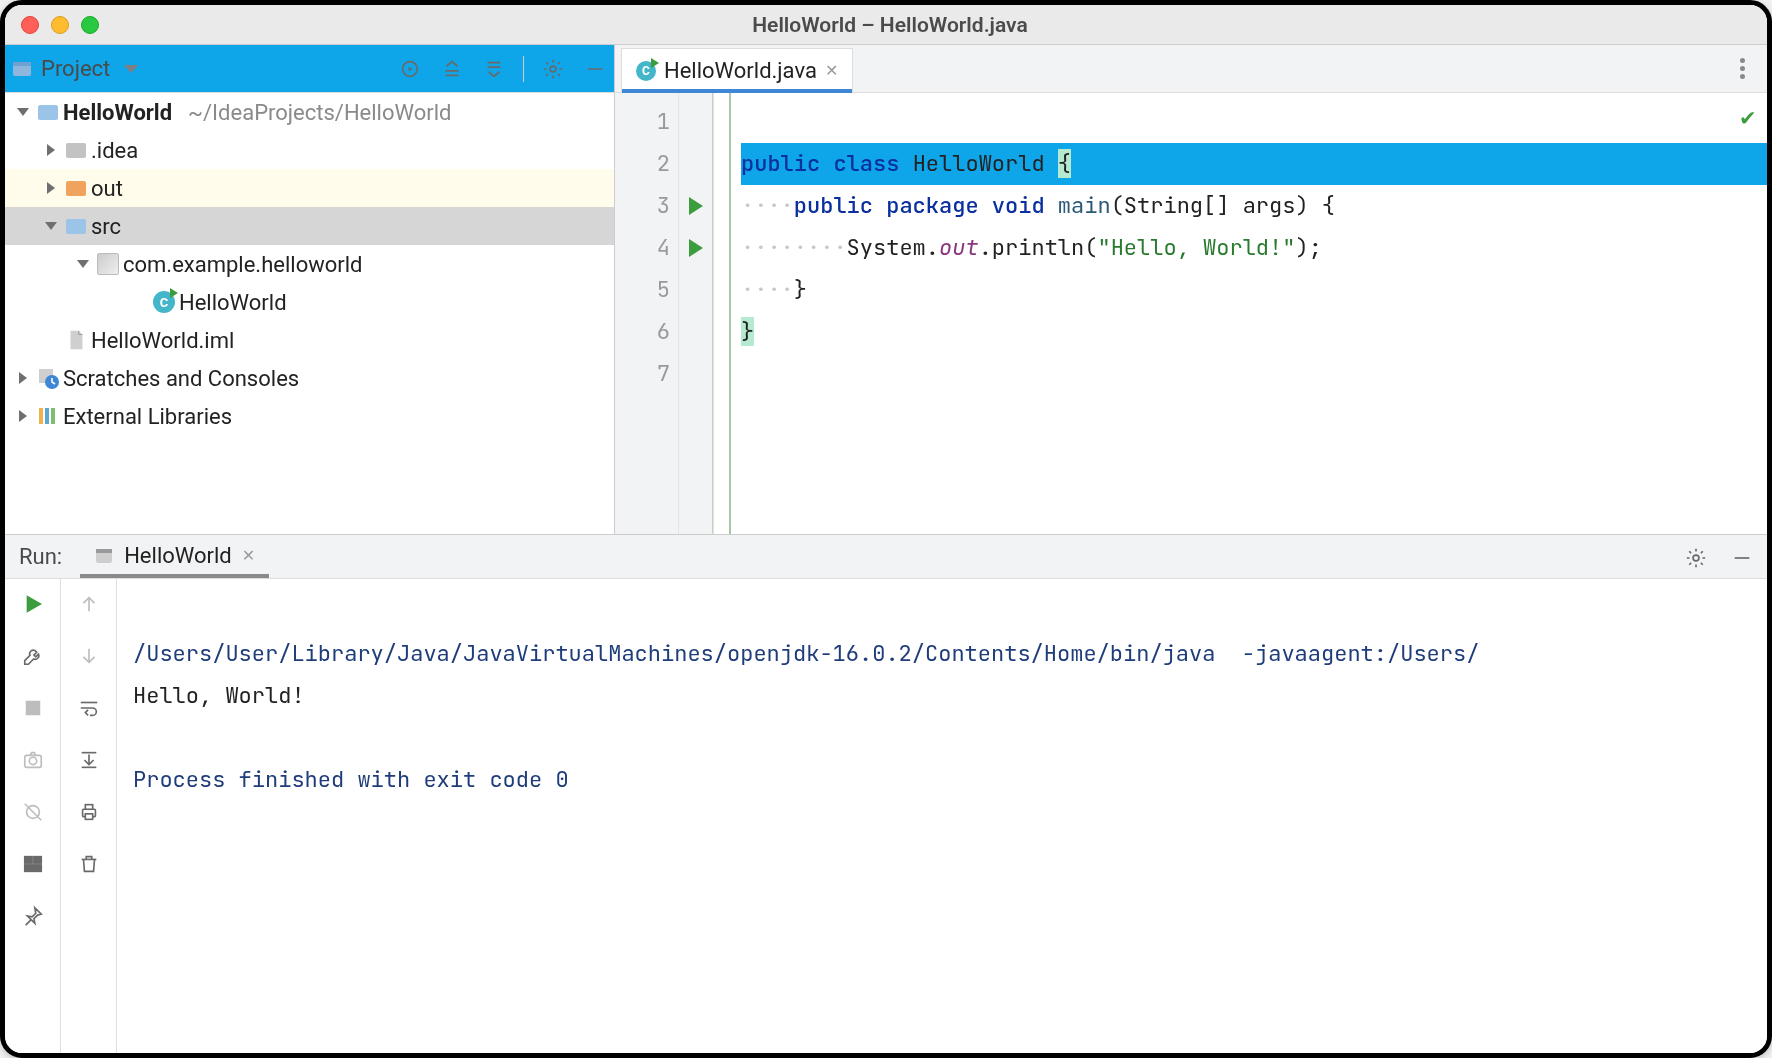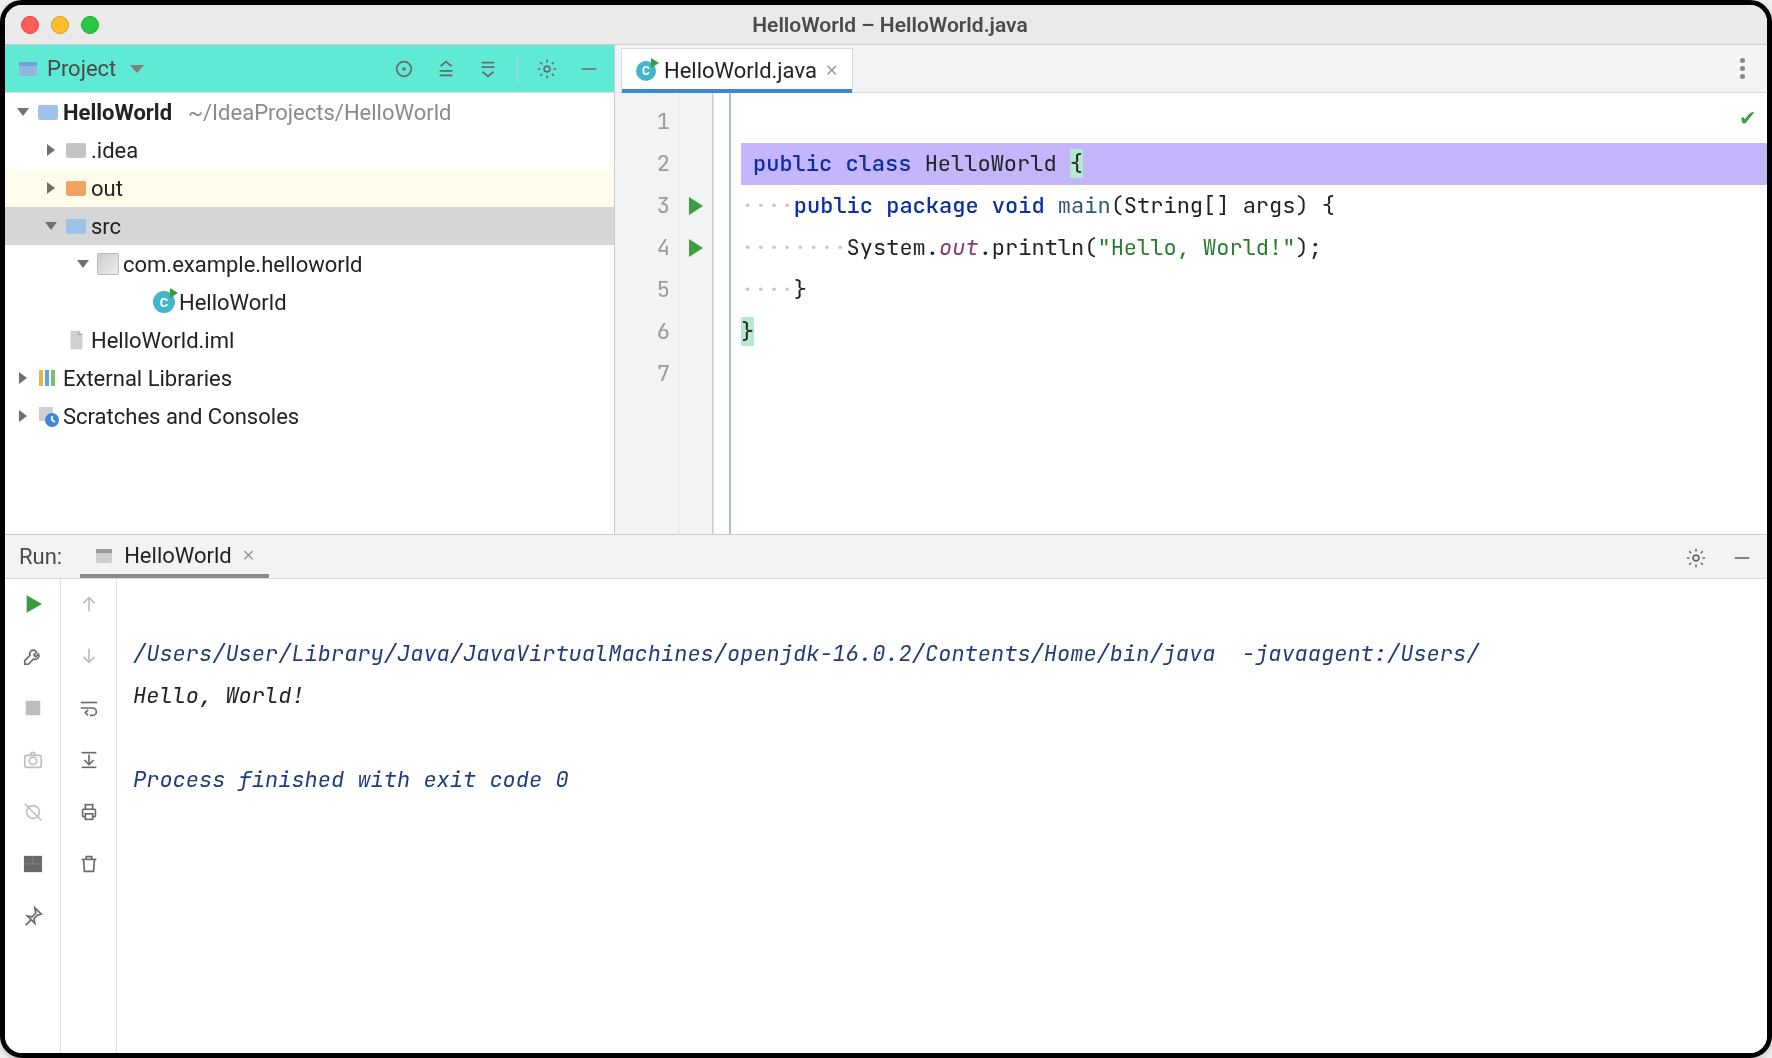--- a/index.html
+++ b/index.html
@@ -47,23 +47,23 @@
   
   .upper {
     flex: 0 0 490px;
     display: flex;
     border-bottom: 1px solid #ccc;
   }
 
   
   .tool-header {
     height: 48px;
-    background: #5eead4;
+    background: #0ea5e9;
     border-bottom: 1px solid #ddd;
-    display: flex; align-items: center; padding: 0 12px;
+    display: flex; align-items: center; padding: 0 6px;
     gap: 10px;
   }
   .project-panel { width: 610px; display: flex; flex-direction: column; border-right: 1px solid #ccc; }
   .project-label { display: flex; align-items: center; gap: 8px; font-size: 22px; color: #4a4a4a; }
   .chev-down {
     width: 0; height: 0;
     border-left: 7px solid transparent; border-right: 7px solid transparent;
     border-top: 8px solid #7f7f7f;
     margin-left: 6px;
   }
@@ -142,21 +142,21 @@
   }
   .gutter-nums div{height:42px; line-height:42px;}
   .gutter-run {
     width:34px; background:#f2f3f4; padding-top:8px; border-right:1px solid #ccc;
   }
   .gutter-run div{height:42px; display:flex;align-items:center;justify-content:center;}
   .run-tri{width:0;height:0;border-top:9px solid transparent;border-bottom:9px solid transparent;border-left:14px solid #3c9d3e;}
   .fold-col { width:18px; border-left: 1px solid #d7e8d7; border-right: 2px solid #a8c7a8; background:#fff; }
   .code-col { flex:1; padding:8px 0 0 10px; position:relative; }
   .code-line{height:42px; line-height:42px; white-space:pre;}
-  .code-line.active{background:#c4b5fd;padding-left:12px;}
+  .code-line.active{background:#0ea5e9;}
   .kw{color:#0a2f9f; font-weight:500;}
   .pkg{color:#222;}
   .str{color:#2a7a2f;}
   .field{color:#8a357c; font-style:italic;}
   .fn{color:#2b5a78;}
   .dots{color:#c7c7c7;}
   .caret-hl{background:#b6ead0;}
   .check-ok{
     position:absolute; top:8px; right:12px; color:#3c9d3e; font-size:24px;
   }
@@ -166,21 +166,21 @@
   .run-header{
     height:44px; background:#f2f3f4; border-bottom:1px solid #ddd;
     display:flex; align-items:flex-end; padding:0 12px 0 6px; gap:18px; position:relative;
   }
   .run-title{font-size:22px; color:#4a4a4a; align-self:center; margin-left:8px;}
   .run-tab{
     display:flex; align-items:center; gap:10px; padding:6px 14px 6px 14px;
     border-bottom:4px solid #8a8a8a; font-size:22px;
   }
   .run-header-right{position:absolute; right:12px; top:10px; display:flex; align-items:center; gap:20px;}
-  .run-body{flex:1; display:flex;font-style:italic;}
+  .run-body{flex:1; display:flex;}
   .run-side1,.run-side2{
     width:56px; border-right:1px solid #e1e1e1; padding-top:10px;
     display:flex; flex-direction:column; align-items:center; gap:22px;
   }
   .run-side1 .ico-btn, .run-side2 .ico-btn { width:30px; height:30px; }
   .console{
     flex:1; padding:12px 16px; font-family:"JetBrains Mono","Menlo","Consolas",monospace;
     font-size:22px; color:#1f3d7a; line-height:42px; white-space:pre;
     overflow:hidden;
   }
@@ -306,39 +306,39 @@
           <span class="file-icon">
               <svg viewBox="0 0 24 24">
                 <path d="M6 2h9l4 4v16H6z" fill="#cfcfcf"></path>
                 <path d="M15 2v4h4" fill="none" stroke="#9a9a9a"></path>
               </svg>
             </span>
           <span>HelloWorld.iml</span>
         </div>
         <div class="tree-row">
           <span class="tw-exp closed"></span>
+          <span class="scratch-icon">
+              <svg width="22" height="22">
+                <rect x="2" y="2" width="14" height="14" fill="#cfcfcf"></rect>
+                <circle cx="15" cy="15" r="7" fill="#3e86d6"></circle>
+                <path d="M15 11v4l3 2" stroke="#fff" stroke-width="1.6" fill="none"></path>
+              </svg>
+            </span>
+          <span>Scratches and Consoles</span>
+        </div>
+        <div class="tree-row">
+          <span class="tw-exp closed"></span>
           <span class="lib-icon">
               <svg width="22" height="22">
                 <rect x="2" y="3" width="4" height="16" fill="#f0b14a"></rect>
                 <rect x="8" y="3" width="4" height="16" fill="#5aa7d6"></rect>
                 <rect x="14" y="3" width="4" height="16" fill="#7bbf6a"></rect>
               </svg>
             </span>
           <span>External Libraries</span>
-        </div>
-        <div class="tree-row">
-          <span class="tw-exp closed"></span>
-          <span class="scratch-icon">
-              <svg width="22" height="22">
-                <rect x="2" y="2" width="14" height="14" fill="#cfcfcf"></rect>
-                <circle cx="15" cy="15" r="7" fill="#3e86d6"></circle>
-                <path d="M15 11v4l3 2" stroke="#fff" stroke-width="1.6" fill="none"></path>
-              </svg>
-            </span>
-          <span>Scratches and Consoles</span>
         </div>
       </div>
     </div>
 
     <div class="editor-panel">
       <div class="editor-tabs">
         <div class="editor-tab">
           <span class="class-icon" style="width:20px;height:20px;font-size:12px;">C<span class="play-badge"></span></span>
           <span>HelloWorld.java</span>
           <span class="close-x">✕</span>

